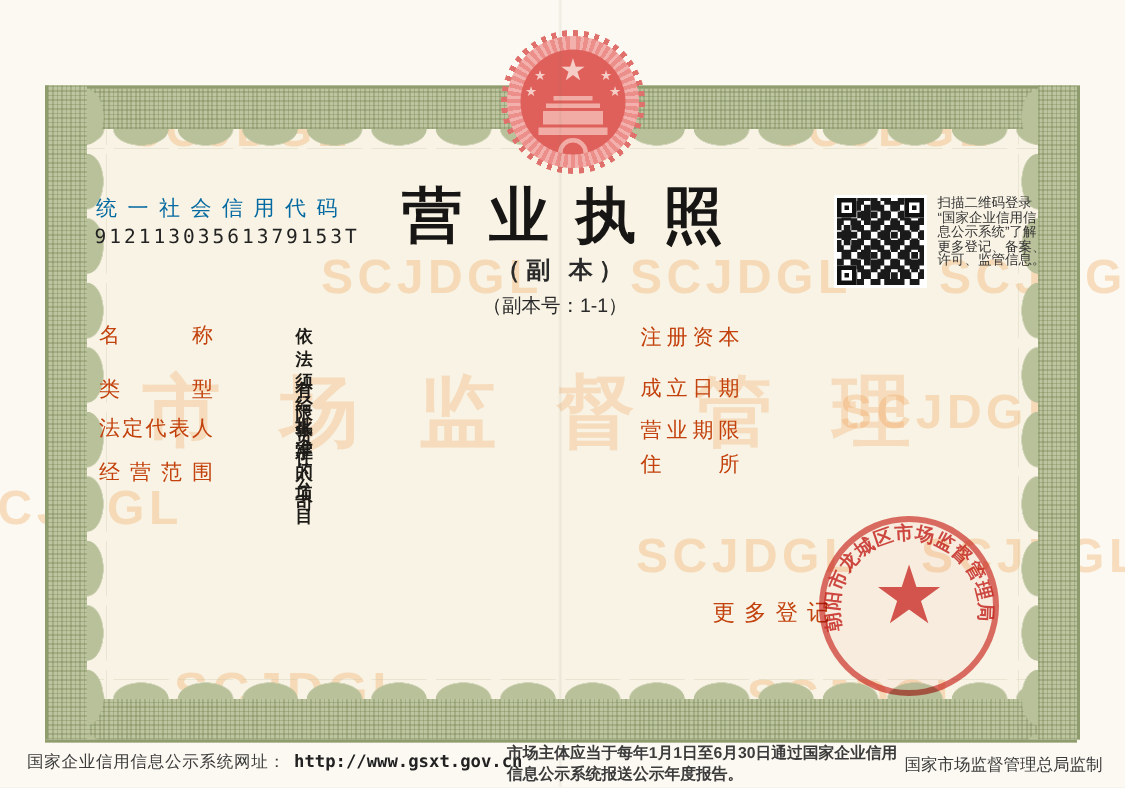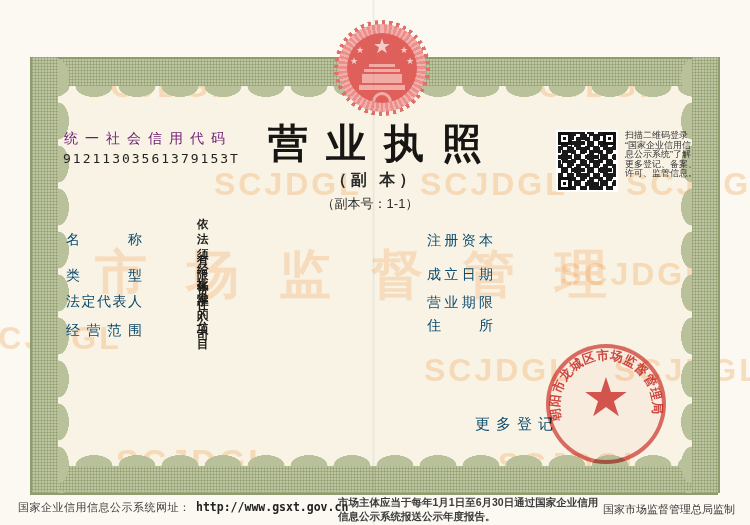--- a/index.html
+++ b/index.html
@@ -48,29 +48,29 @@
       font-size:20px;color:#f6cdc6;}
   .emblem .star-s{position:absolute;font-size:9px;color:#f6cdc6;}
   .emblem .gate1{position:absolute;left:22px;top:31px;width:26px;height:3px;background:#f2aca6;}
   .emblem .gate2{position:absolute;left:17px;top:36px;width:36px;height:3px;background:#f2aca6;}
   .emblem .gate3{position:absolute;left:15px;top:41px;width:40px;height:9px;background:#f2aca6;}
   .emblem .gate4{position:absolute;left:12px;top:52px;width:46px;height:5px;background:#f2aca6;}
   .emblem .gear{position:absolute;left:25px;top:59px;width:20px;height:20px;border-radius:50%;
       border:3px solid #f2aca6;box-sizing:border-box;}
   
   .abs{position:absolute;}
-  .cc-label{left:64px;top:130px;font-size:14px;letter-spacing:7px;color:#701a75;}
+  .cc-label{left:64px;top:130px;font-size:14px;letter-spacing:7px;color:#0369a1;}
   .cc-value{left:63px;top:151px;font-size:13px;letter-spacing:2px;color:#222;
       font-family:"DejaVu Sans Mono",monospace;}
   .title{left:0;top:116px;width:750px;text-align:center;font-size:40px;font-weight:bold;
       letter-spacing:18px;text-indent:18px;color:#181614;}
   .subtitle{left:0;top:170px;width:750px;text-align:center;font-size:16px;font-weight:bold;
       letter-spacing:4px;color:#2a2a2a;}
   .copyno{left:0;top:195px;width:740px;text-align:center;font-size:13px;color:#2a2a2a;}
-  .flabel{display:inline-block;font-size:14px;color:#0c4a6e;text-align:justify;text-align-last:justify;margin-top:16px;}
+  .flabel{display:inline-block;font-size:14px;color:#c2410c;text-align:justify;text-align-last:justify;}
   .fvalue{font-size:11.5px;font-weight:600;color:#1d1b18;}
   .row-l .flabel{width:76px;}
   .row-r .flabel{width:66px;}
   .row-l{left:66px;}
   .row-r{left:427px;}
   .val-l{position:absolute;left:131px;}
   .scope-text{position:absolute;left:148px;top:303px;width:276px;font-size:10.5px;font-weight:600;
       color:#1d1b18;line-height:15px;text-align:justify;}
   .reg-label{left:475px;top:399px;font-size:15px;color:#2d2d2d;}
   .reg-label .flabel{width:78px;font-size:15px;}

